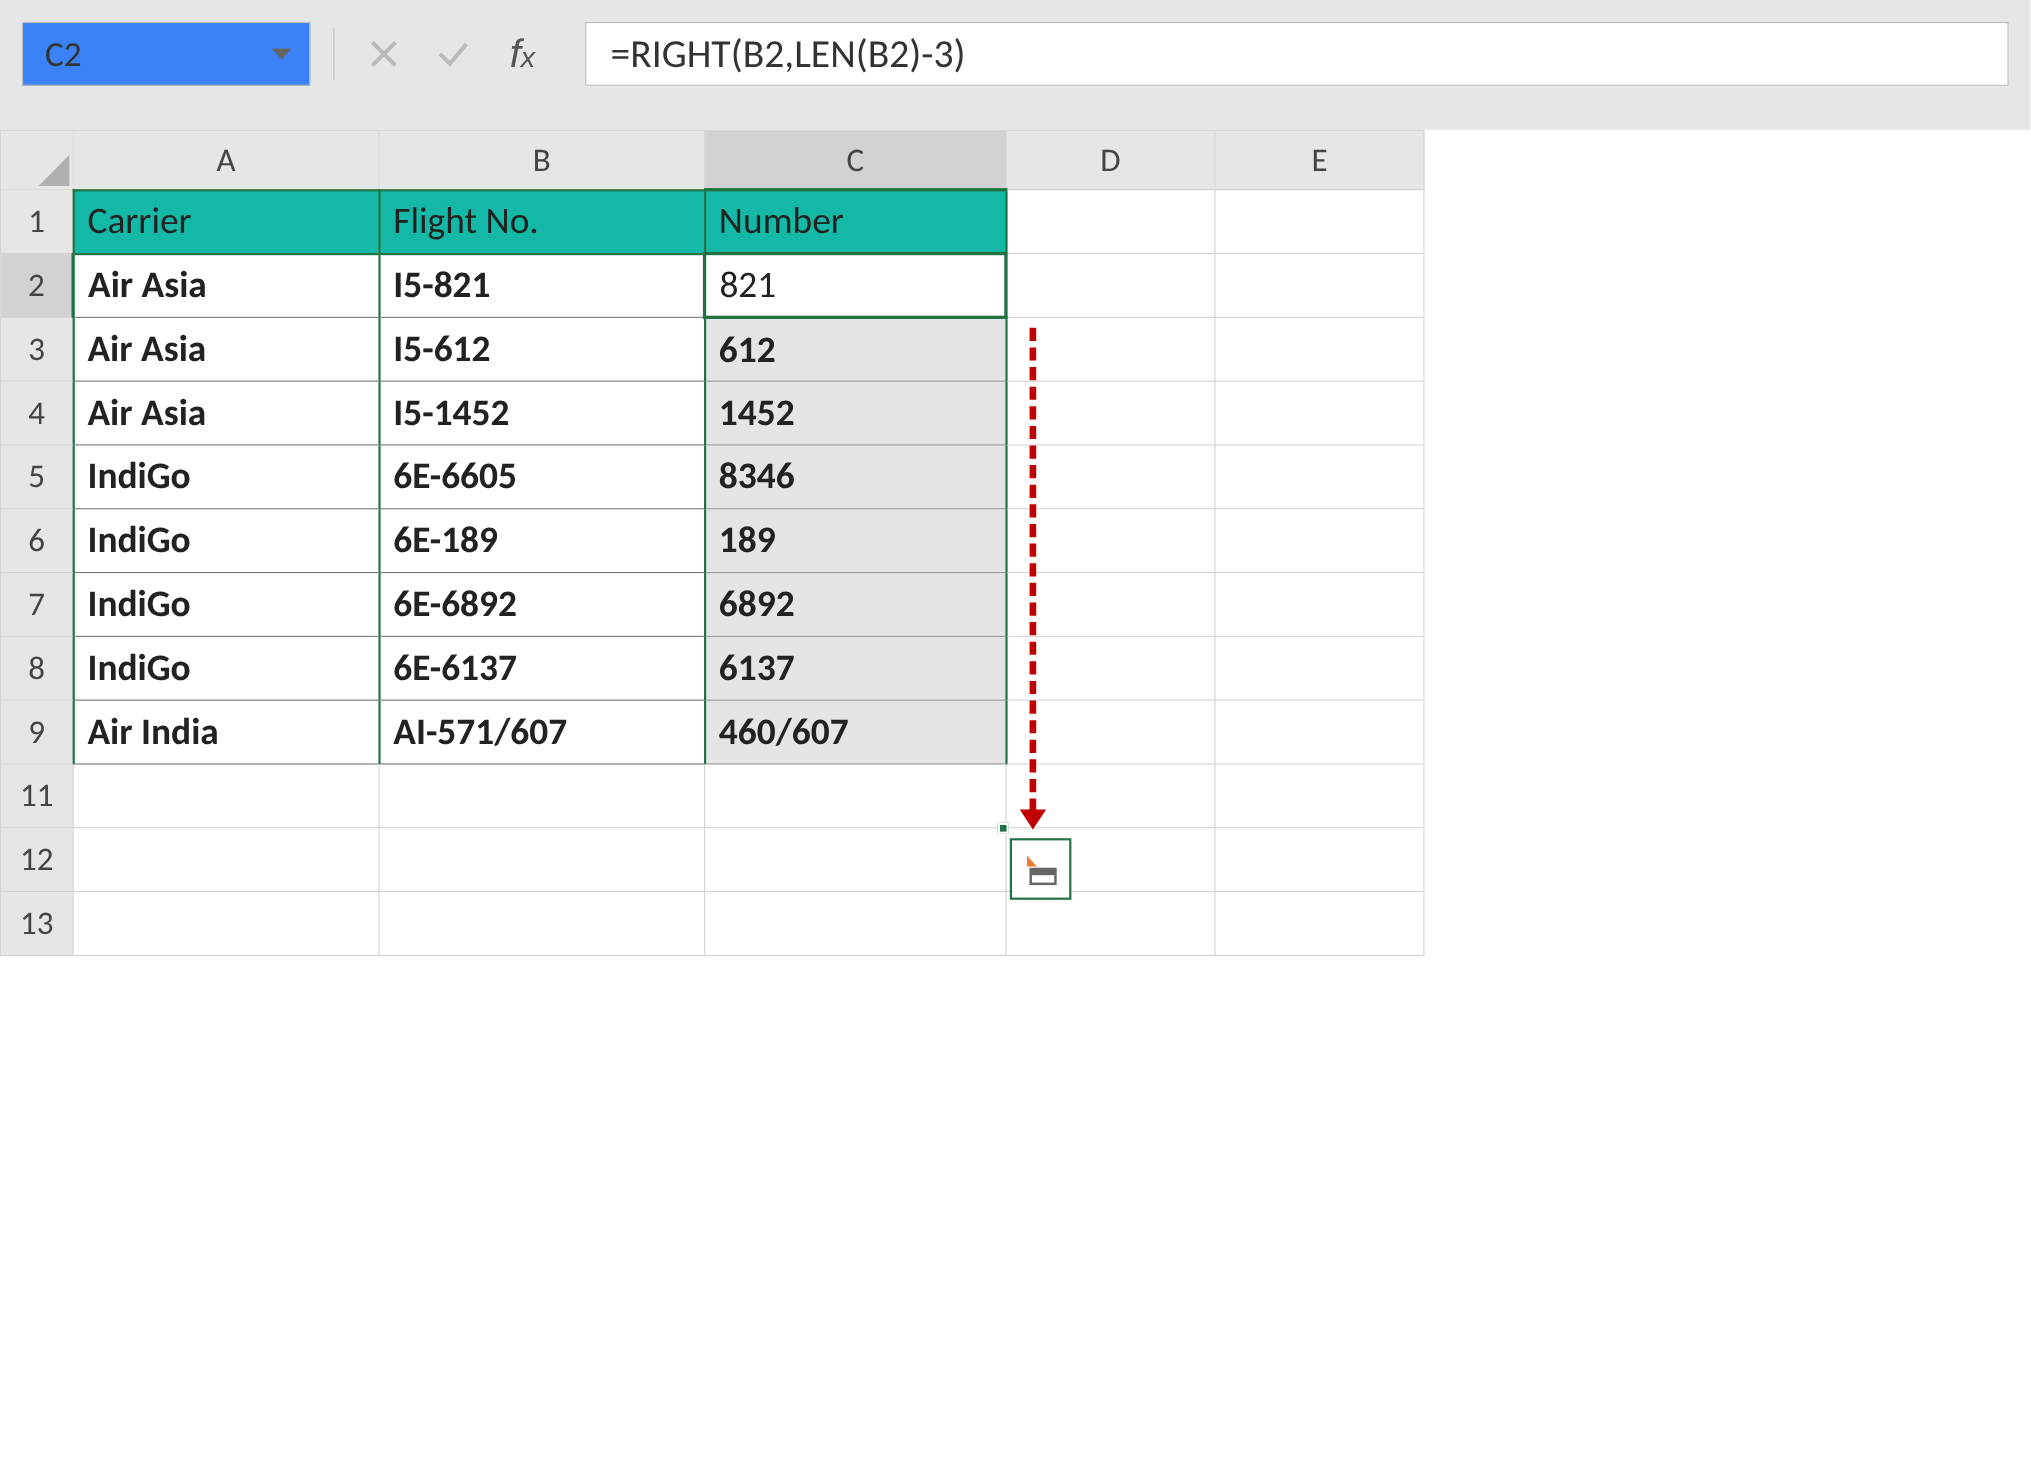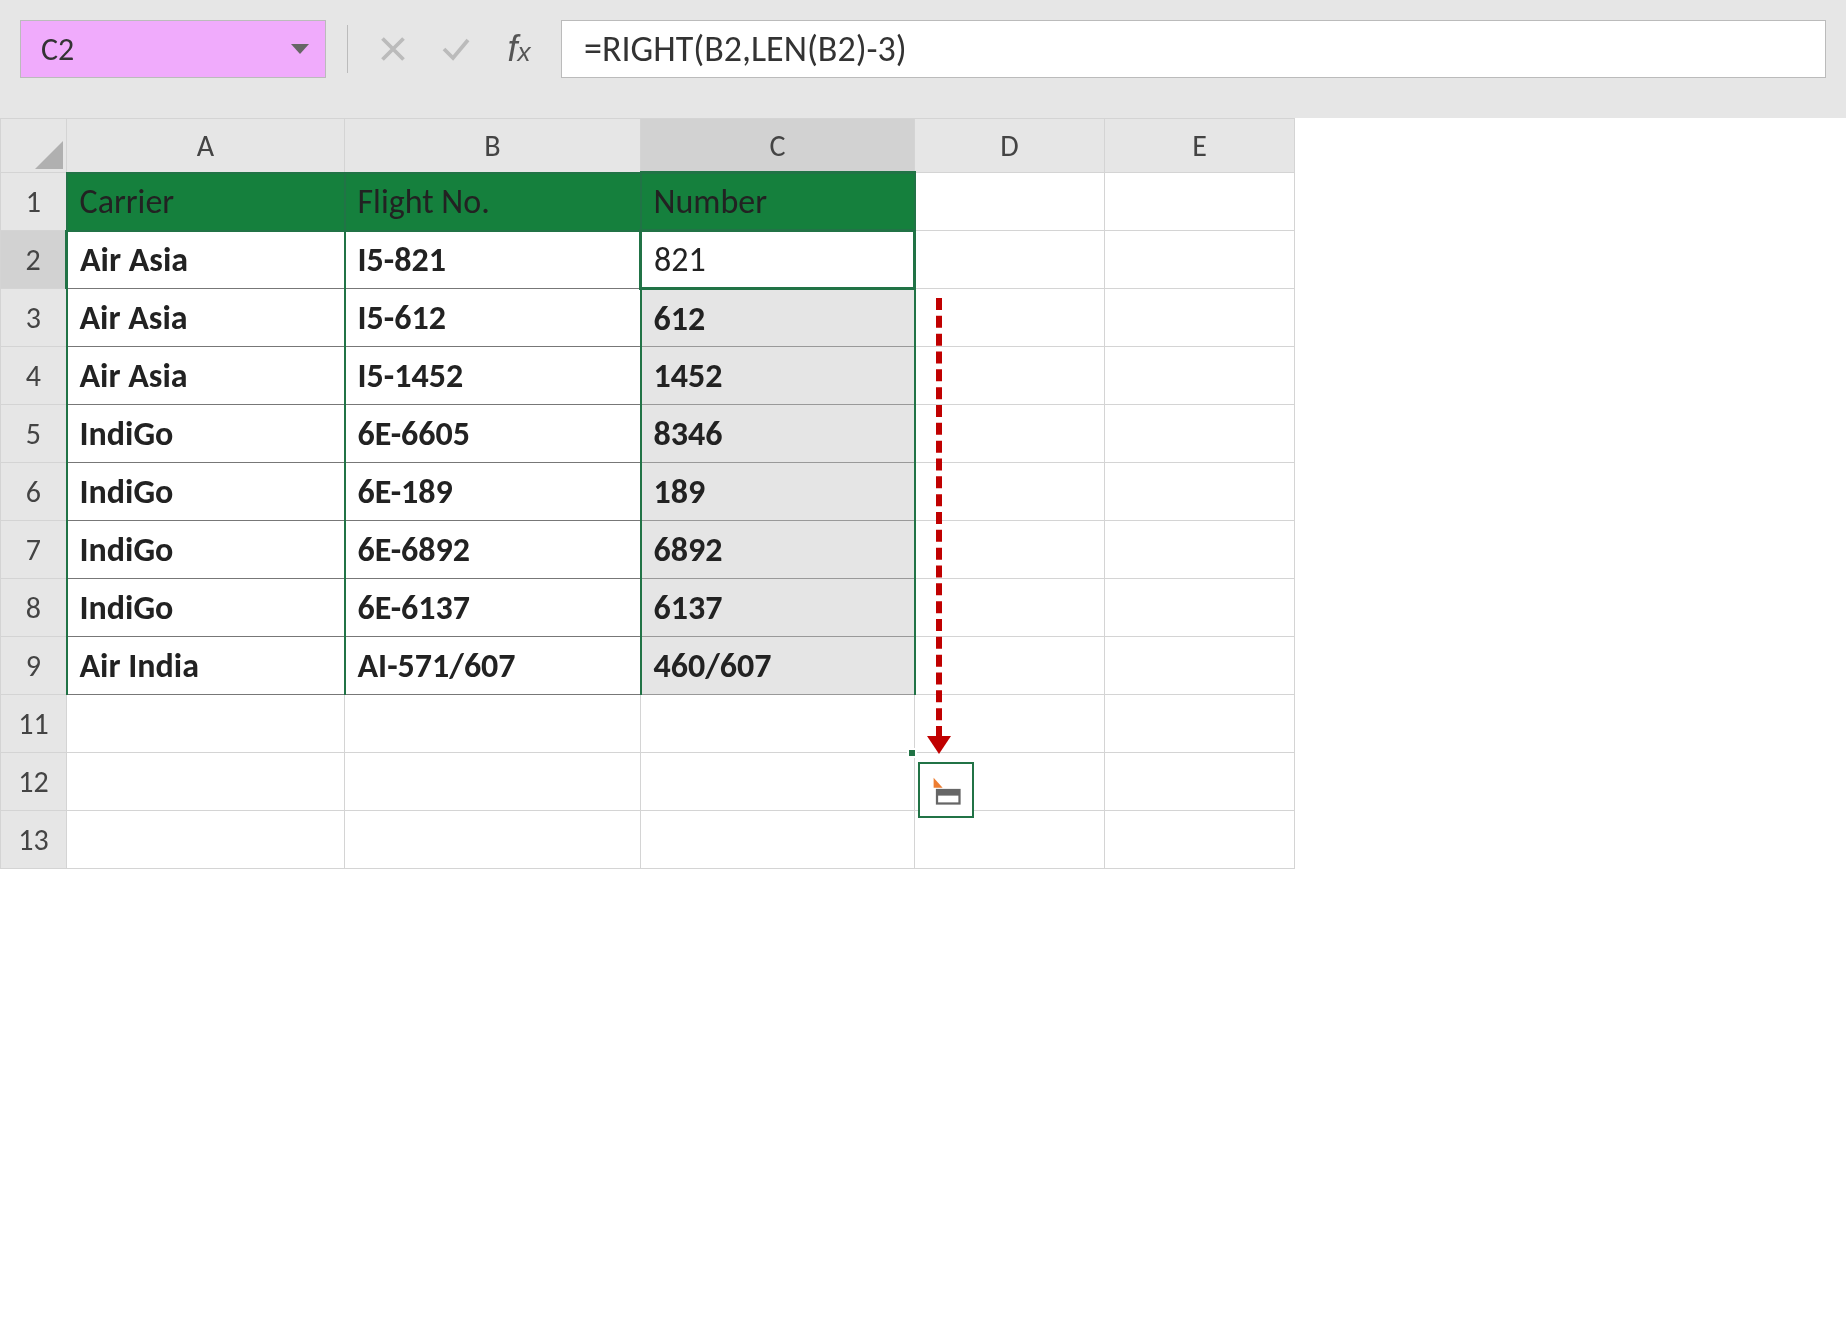--- a/index.html
+++ b/index.html
@@ -9,23 +9,23 @@
       user-select: none;
     }
     .formula-bar-area {
       background: #e6e6e6;
       padding: 20px 20px 40px 20px;
       display: flex;
       align-items: center;
       gap: 15px;
     }
     .name-box {
-      background: #f0abfc;
+      background: #3b82f6;
       border: 1px solid #bbb;
-      width: 306px;
+      width: 262px;
       height: 58px;
       display: flex;
       align-items: center;
       justify-content: space-between;
       padding: 0 16px 0 20px;
       font-size: 32px;
       color: #333;
     }
     .name-box-dropdown {
       width: 0; height: 0;
@@ -61,21 +61,21 @@
     .formula-input {
       background: #fff;
       border: 1px solid #bbb;
       height: 58px;
       flex: 1;
       display: flex;
       align-items: center;
       padding: 0 22px;
       font-size: 36px;
       color: #333;
-      margin-left: 3px;
+      margin-left: 18px;
     }
     .grid-wrapper {
       position: relative;
     }
     table {
       border-collapse: collapse;
       table-layout: fixed;
     }
     th, td {
       border: 1px solid #d4d4d4;
@@ -119,21 +119,21 @@
     }
     .cell {
       height: 58px;
       font-size: 34px;
       color: #222;
       padding: 0 12px;
       vertical-align: middle;
       background: #fff;
     }
     .hdr-cell {
-      background: #15803d;
+      background: #14b8a6;
       border: 2px solid #217346 !important;
     }
     .data-bordered {
       border: 2px solid #217346 !important;
       border-top: 1px solid #777 !important;
       border-bottom: 1px solid #777 !important;
       font-weight: bold;
     }
     .data-bordered.first-row { border-top: 2px solid #217346 !important; }
     .data-bordered.last-row { border-bottom: 2px solid #217346 !important; }

